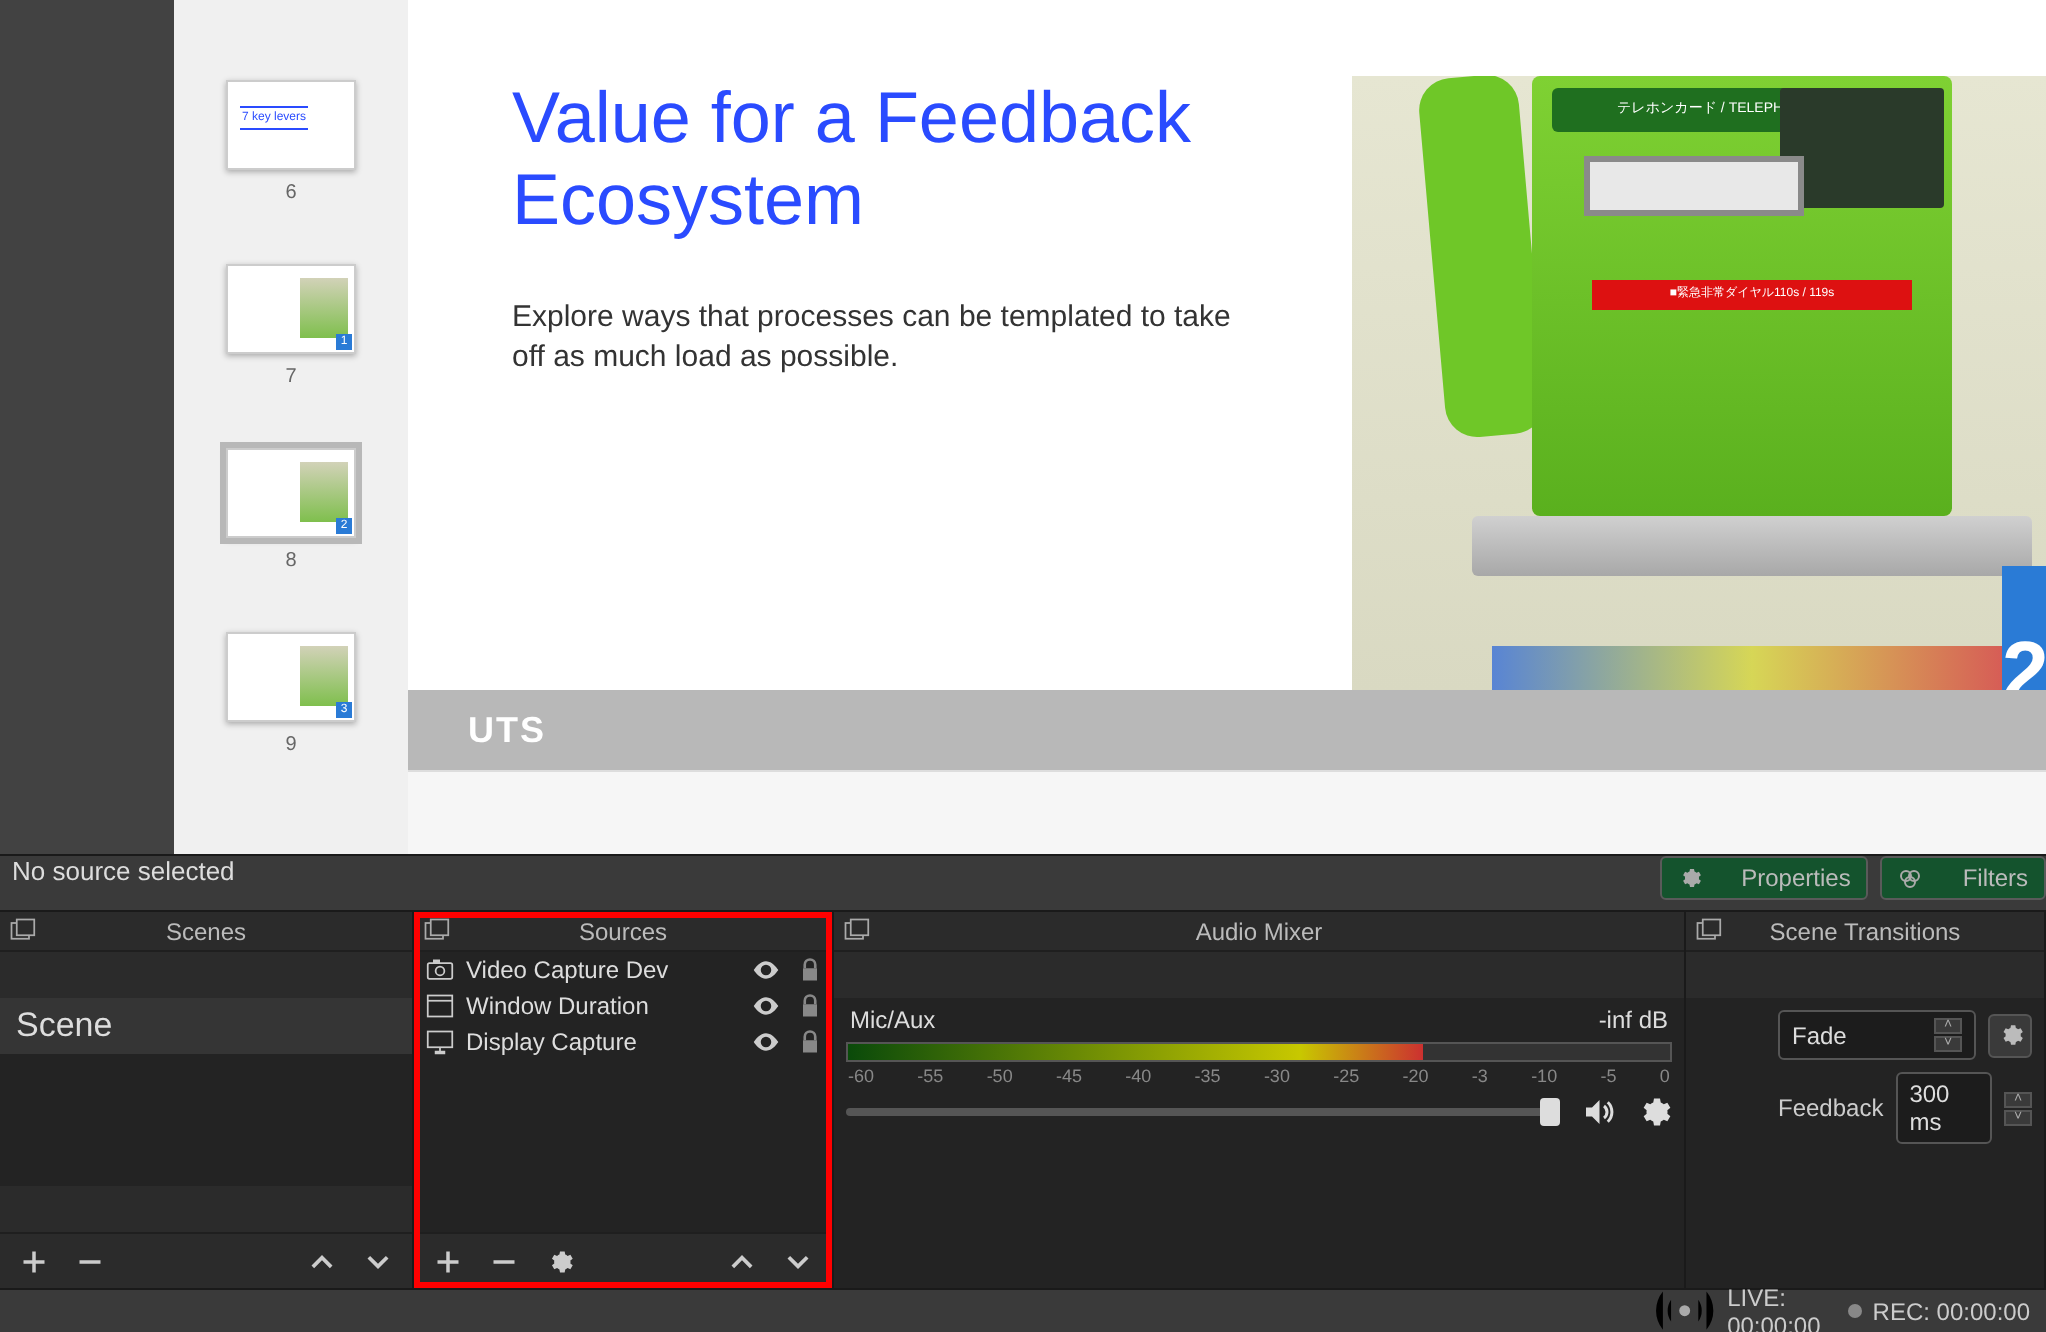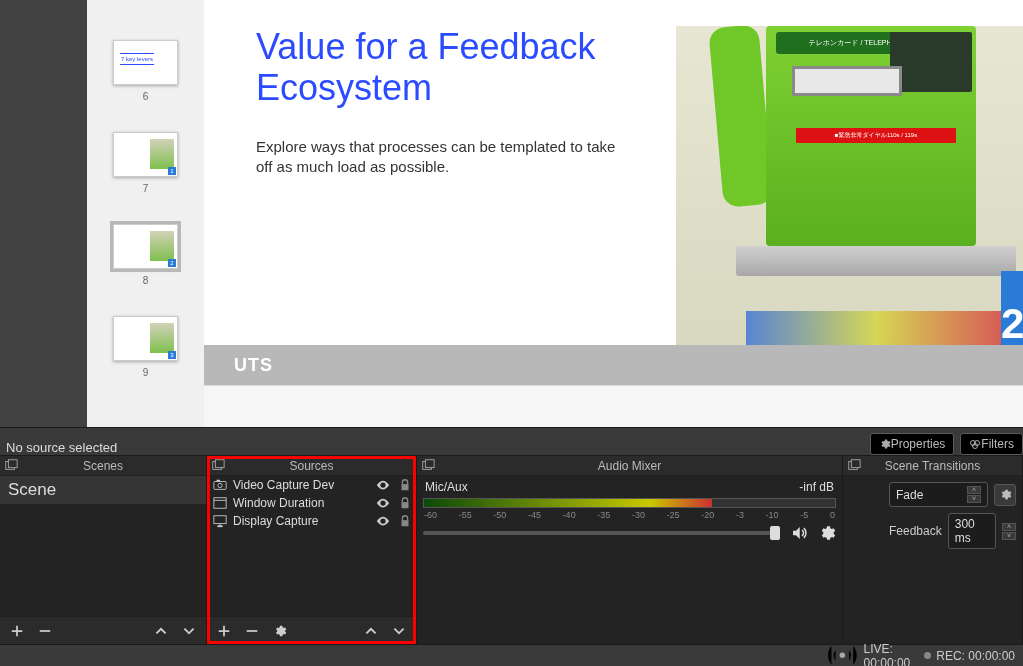--- a/index.html
+++ b/index.html
@@ -10,45 +10,45 @@
   .thumb-strip { width: 117px; background: #f0f0f0; display:flex; flex-direction:column; align-items:center; gap:30px; padding-top:40px; overflow:hidden; }
   .thumb { display:flex; flex-direction:column; align-items:center; gap:6px; }
   .thumb-img { width:65px; height:45px; background:#fff; border:1px solid #ccc; box-shadow: 0 1px 3px rgba(0,0,0,.3); position:relative; }
   .thumb-num { font-size:10px; color:#666; }
   .thumb-img.sel { outline:3px solid #b8b8b8; }
   .thumb-label-inner { font-size:6px; color:#2a4bff; position:absolute; top:12px; left:6px; border-top:1px solid #2a4bff; border-bottom:1px solid #2a4bff; padding:2px 1px;}
   .thumb-inner-left { position:absolute; left:4px; top:8px; width:28px; height:28px; background:#fff; }
   .thumb-inner-right { position:absolute; right:3px; top:6px; width:24px; height:30px; background:linear-gradient(#d2d2b8,#7fbf4d); }
   .thumb-badge { position:absolute; right:1px; bottom:1px; width:8px; height:8px; background:#2a7bd6; color:#fff; font-size:6px; line-height:8px; text-align:center; }
   .main-slide { flex:1; background:#ffffff; display:flex; flex-direction:column; position:relative; }
-  .slide-body { padding: 26px 0 0 52px; flex:1; display:flex;justify-content:flex-end; }
+  .slide-body { padding: 38px 0 0 52px; flex:1; display:flex;justify-content:flex-end; }
   .slide-text { width:420px; }
   .slide-title { font-size:36px; color:#2a4bff; line-height:1.15; font-weight:400; margin-bottom:28px; }
   .slide-para { font-size:15px; color:#333; line-height:1.35; margin-bottom:20px; width:370px; }
   .slide-photo { flex:1; position:relative; overflow:hidden; }
   .phone-bg { position:absolute; inset:0; background:linear-gradient(180deg,#e6e6d2 0%, #d9d9c2 100%); }
   .payphone { position:absolute; left:90px; top:0; width:210px; height:220px; background:linear-gradient(#7fd133,#5ab01e); border-radius:4px; }
   .payphone-top { position:absolute; left:100px; top:6px; width:185px; height:22px; background:#1f6f1f; border-radius:3px; font-size:7px; color:#fff; text-align:center; line-height:22px; }
   .payphone-slot { position:absolute; left:116px; top:40px; width:110px; height:30px; background:#e8e8e8; border:3px solid #8a8a8a; }
   .payphone-keypad { position:absolute; left:214px; top:6px; width:82px; height:60px; background:#2a3a2a; border-radius:2px; }
   .payphone-red { position:absolute; left:120px; top:102px; width:160px; height:15px; background:#d11; font-size:6px; color:#fff; line-height:15px; text-align:center;}
   .handset { position:absolute; left:40px; top:0; width:50px; height:180px; background:#6fc728; border-radius:16px; transform:rotate(-5deg); }
   .tray { position:absolute; left:60px; top:220px; width:280px; height:30px; background:linear-gradient(#d0d0d0,#a8a8a8); border-radius:3px;}
   .cart-items { position:absolute; left:70px; top:285px; width:260px; height:80px; background:linear-gradient(90deg,#4a7bd6,#d6d64a,#d64a4a); opacity:.9;}
   .slide-bluebox { position:absolute; right:0; top:245px; width:22px; height:105px; background:#2a7bd6; color:#fff; font-size:42px; text-align:center; line-height:105px; font-weight:700;}
   .slide-footer { height:40px; background:#b8b8b8; color:#fff; font-size:18px; font-weight:700; padding-left:30px; line-height:40px; letter-spacing:1px; }
   .white-margin { height:42px; background:#f6f6f6; border-top:1px solid #ddd;}
 
-  .toolbar-row { height:29px; background:#3a3a3a; display:flex; align-items:flex-end; padding-left:6px; gap:6px; border-top:1px solid #1a1a1a; border-bottom:1px solid #1a1a1a;}
+  .toolbar-row { height:29px; background:#3a3a3a; display:flex; align-items:flex-start; padding-left:6px; gap:6px; border-top:1px solid #1a1a1a; border-bottom:1px solid #1a1a1a;}
   .no-source { color:#ddd; font-size:13px; margin-right:auto; }
-  .tb-btn { background:#000000; border:1px solid #5a5a5a; color:#bbb; font-size:12px; padding:3px 8px; display:flex; align-items:center; gap:0; border-radius:3px;}
+  .tb-btn { background:#14532d; border:1px solid #5a5a5a; color:#bbb; font-size:12px; padding:3px 8px; display:flex; align-items:center; gap:20px; border-radius:3px;}
   .tb-btn svg { width:12px; height:12px; fill:#aaa; }
 
   .panels { flex:1; display:flex; background:#2b2b2b; }
-  .panel { display:flex; flex-direction:column; border-right:1px solid #1a1a1a; }
+  .panel { display:flex; flex-direction:column; border-right:1px solid #1a1a1a;gap:23px; }
   .panel-hdr { height:20px; background:#2b2b2b; display:flex; align-items:center; justify-content:center; color:#bbb; font-size:12px; position:relative; border-bottom:1px solid #1f1f1f;}
   .panel-hdr .undock { position:absolute; left:4px; top:2px; width:14px; height:14px; }
   .panel-body { flex:1; background:#232323; }
   .panel-footer { height:28px; background:#2b2b2b; display:flex; align-items:center; gap:10px; padding:0 8px; border-top:1px solid #1f1f1f;}
   .icon-btn { width:18px; height:18px; display:flex; align-items:center; justify-content:center; color:#ccc; cursor:pointer; }
   .icon-btn svg { width:14px; height:14px; fill:#ccc; }
 
   .scenes { width:207px; }
   .scene-row { background:#353535; color:#ddd; font-size:17px; padding:4px 8px; }
 

